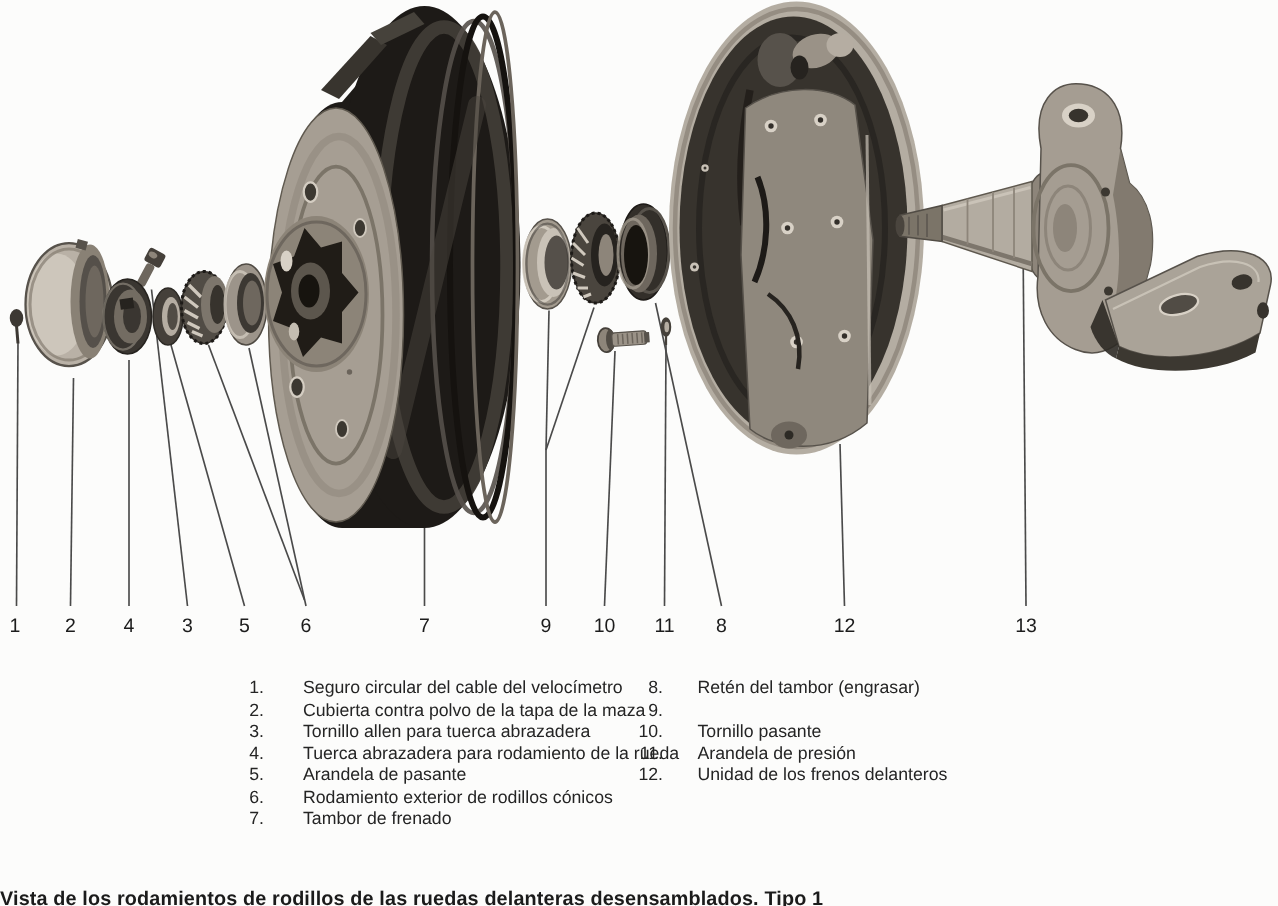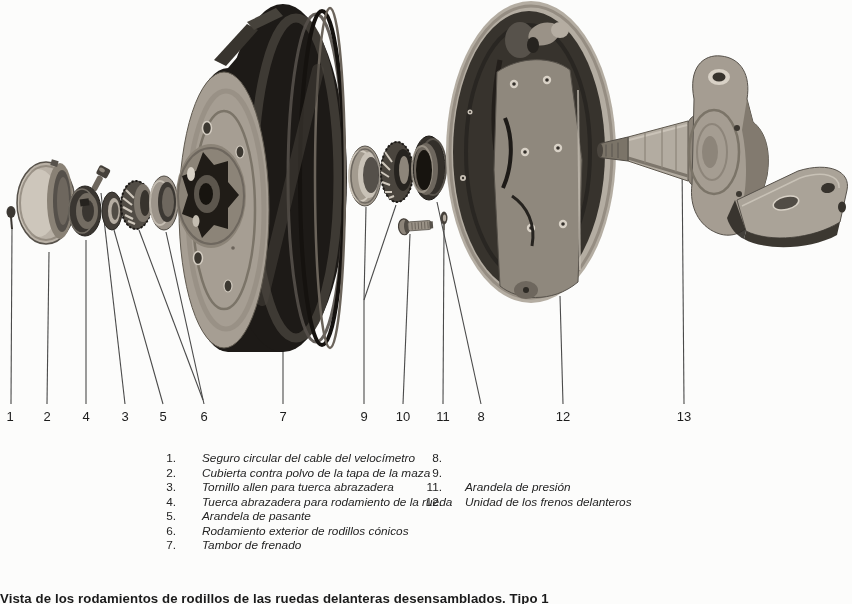--- a/index.html
+++ b/index.html
@@ -10,21 +10,21 @@
   }
   .diagram-svg{position:absolute;top:0;left:0;}
   .callout{font-family:"Liberation Sans",sans-serif;font-size:13px;font-weight:500;fill:#1c1c1c;}
   .legend{position:absolute;top:451px;left:0;width:852px;font-size:11.8px;line-height:14.5px;color:#242424;}
   .legend-col{position:absolute;top:0;}
   .legend-col.left{left:152px;}
   .legend-col.right{left:417px;}
   .legend-row{display:flex;}
   .legend-row .num{flex:none;width:24px;text-align:right;margin-right:26px;}
   .legend-col.right .num{width:25px;margin-right:23px;}
-  .legend-row .txt{white-space:nowrap;font-style:italic;}
+  .legend-row .txt{white-space:nowrap;}
   .caption{
     position:absolute;top:579px;left:0;width:818px;
     font-size:13.2px;font-weight:bold;letter-spacing:.1px;color:#1b1b1b;margin-top:12px;
   }
 </style>
 </head>
 <body>
 
 <div class="page">
 
@@ -301,23 +301,28 @@
           <span class="txt">Rodamiento exterior de rodillos cónicos</span>
         </div>
       <div class="legend-row">
           <span class="num">7.</span>
           <span class="txt">Tambor de frenado</span>
         </div>
     </div>
     <div class="legend-col right">
       <div class="legend-row">
           <span class="num">8.</span>
+          <span class="txt">Retén del tambor (engrasar)</span>
         </div>
       <div class="legend-row">
           <span class="num">9.</span>
+        </div>
+      <div class="legend-row">
+          <span class="num">10.</span>
+          <span class="txt">Tornillo pasante</span>
         </div>
       <div class="legend-row">
           <span class="num">11.</span>
           <span class="txt">Arandela de presión</span>
         </div>
       <div class="legend-row">
           <span class="num">12.</span>
           <span class="txt">Unidad de los frenos delanteros</span>
         </div>
     </div>

